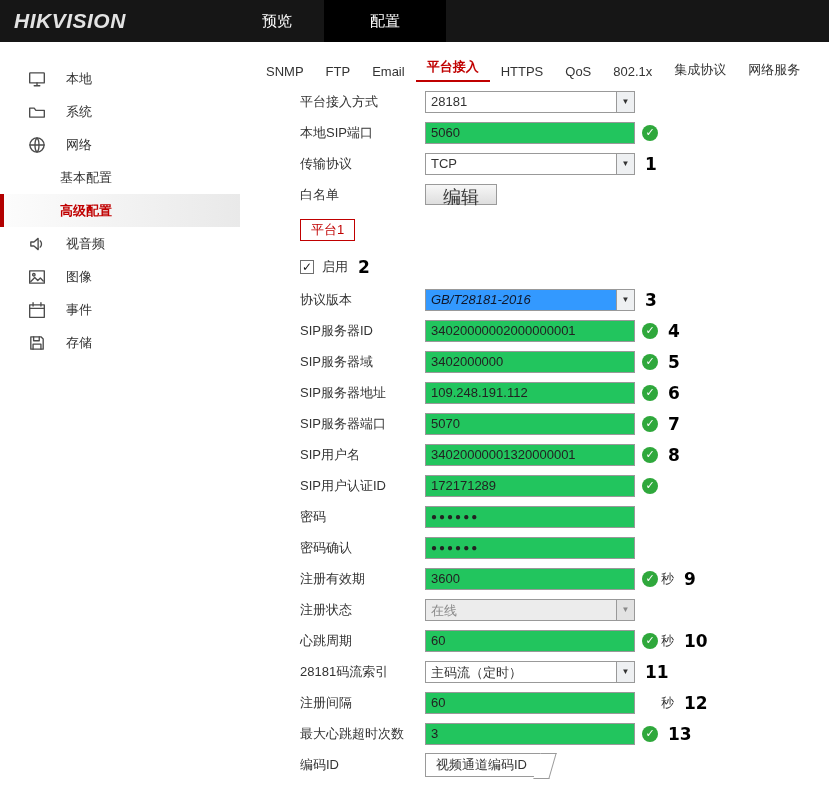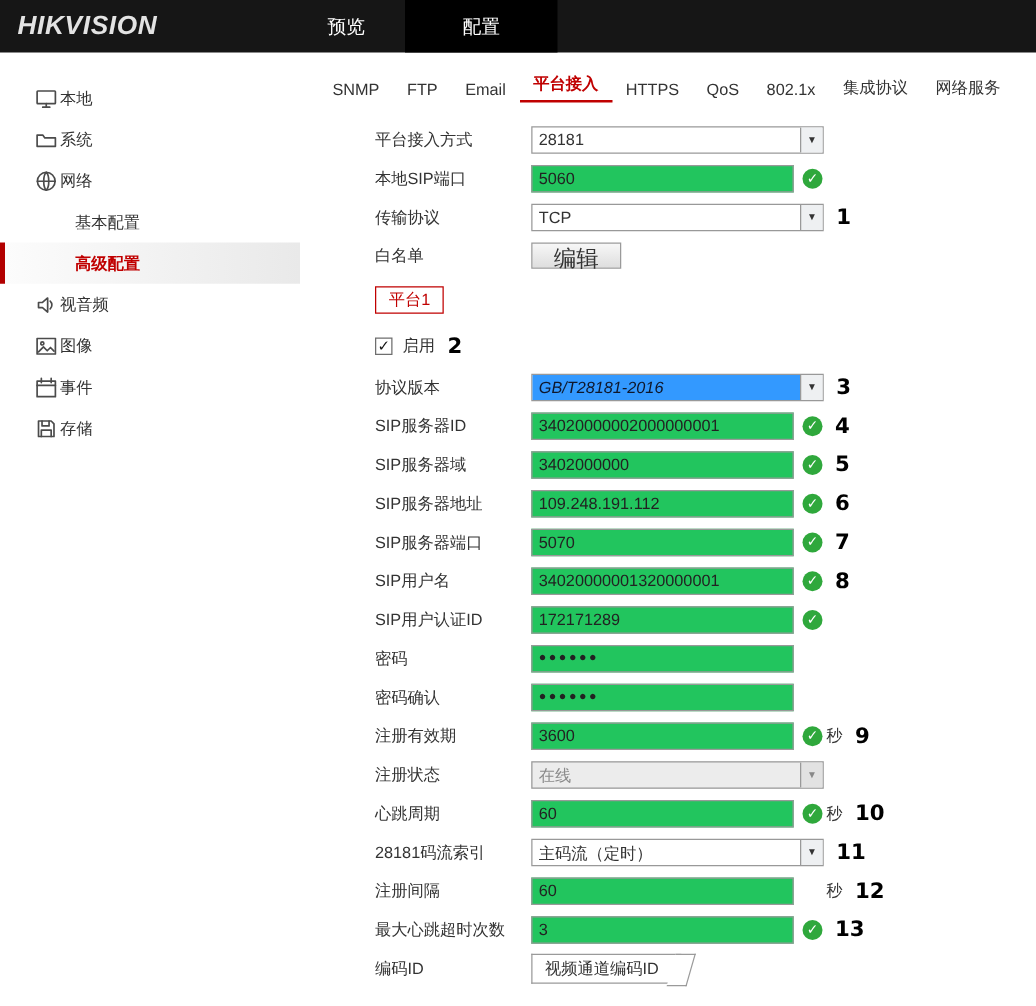--- a/index.html
+++ b/index.html
@@ -15,45 +15,45 @@
     padding:0 32px; color:#fff; font-size:15px; cursor:pointer; }
   .top-tab.active { background:#000000; padding:0 46px; }
 
   
   .layout { display:flex; height:763px; }
   .sidebar { width:240px; padding-top:20px; flex-shrink:0; }
   .content { flex:1; padding-top:14px; }
 
   
   .side-item, .side-sub { height:33px; display:flex; align-items:center; cursor:pointer; }
-  .side-item { padding-left:28px; gap:2px; }
+  .side-item { padding-left:28px; gap:20px; }
   .side-sub { padding-left:60px; }
   .side-sub.active { border-left:4px solid #b20000; padding-left:56px;
     background:linear-gradient(90deg,#fcfcfc,#e9e9e9); color:#c00000; font-weight:bold; }
   .sicon { width:18px; height:18px; display:inline-flex; }
   .sicon svg { width:18px; height:18px; }
   .sicon svg * { stroke:#4b4b4b; fill:none; stroke-width:1.2px; stroke-linejoin:round; stroke-linecap:round; }
 
   
   .tabbar { display:flex; padding-left:15px; height:26px; align-items:flex-end; }
   .tab { padding:3px 11px; cursor:pointer; white-space:nowrap; }
   .tab.active { color:#c00000; font-weight:bold; border-bottom:2px solid #c00000; padding-bottom:4px; }
 
   
-  .form { margin-top:14px; padding-left:60px; }
+  .form { margin-top:4px; padding-left:60px; }
   .form-row { display:flex; align-items:center; height:31px; }
   .form-row.row-platform-tab { height:40px; }
   .form-row.row-checkbox { height:34px; }
   .form-label { width:125px; flex-shrink:0; }
 
   .tinput { width:210px; height:22px; border:1px solid #999; padding:0 5px;
     font-family:inherit; font-size:13px; color:#222; background:#22c55e; }
   .tinput.pw { font-size:10px; letter-spacing:2px; font-weight:bold; }
 
-  .select { width:234px; height:22px; border:1px solid #999; display:flex;
+  .select { width:210px; height:22px; border:1px solid #999; display:flex;
     background:#fff; cursor:pointer; }
   .sel-txt { flex:1; padding:2px 5px; overflow:hidden; white-space:nowrap; }
   .sel-arrow { width:18px; border-left:1px solid #999; background:#eef0f2;
     display:flex; align-items:center; justify-content:center; font-size:8px; color:#333; flex-shrink:0; }
   .select.hl .sel-txt { background:#3399ff; color:#0f172a;font-style:italic; }
   .select.disabled { background:#ececec; }
   .select.disabled .sel-txt { color:#8a8a8a; }
   .select.disabled .sel-arrow { background:#e2e2e2; color:#888; }
 
   .btn { height:21px; padding:0 17px; border:1px solid #9a9a9a;

